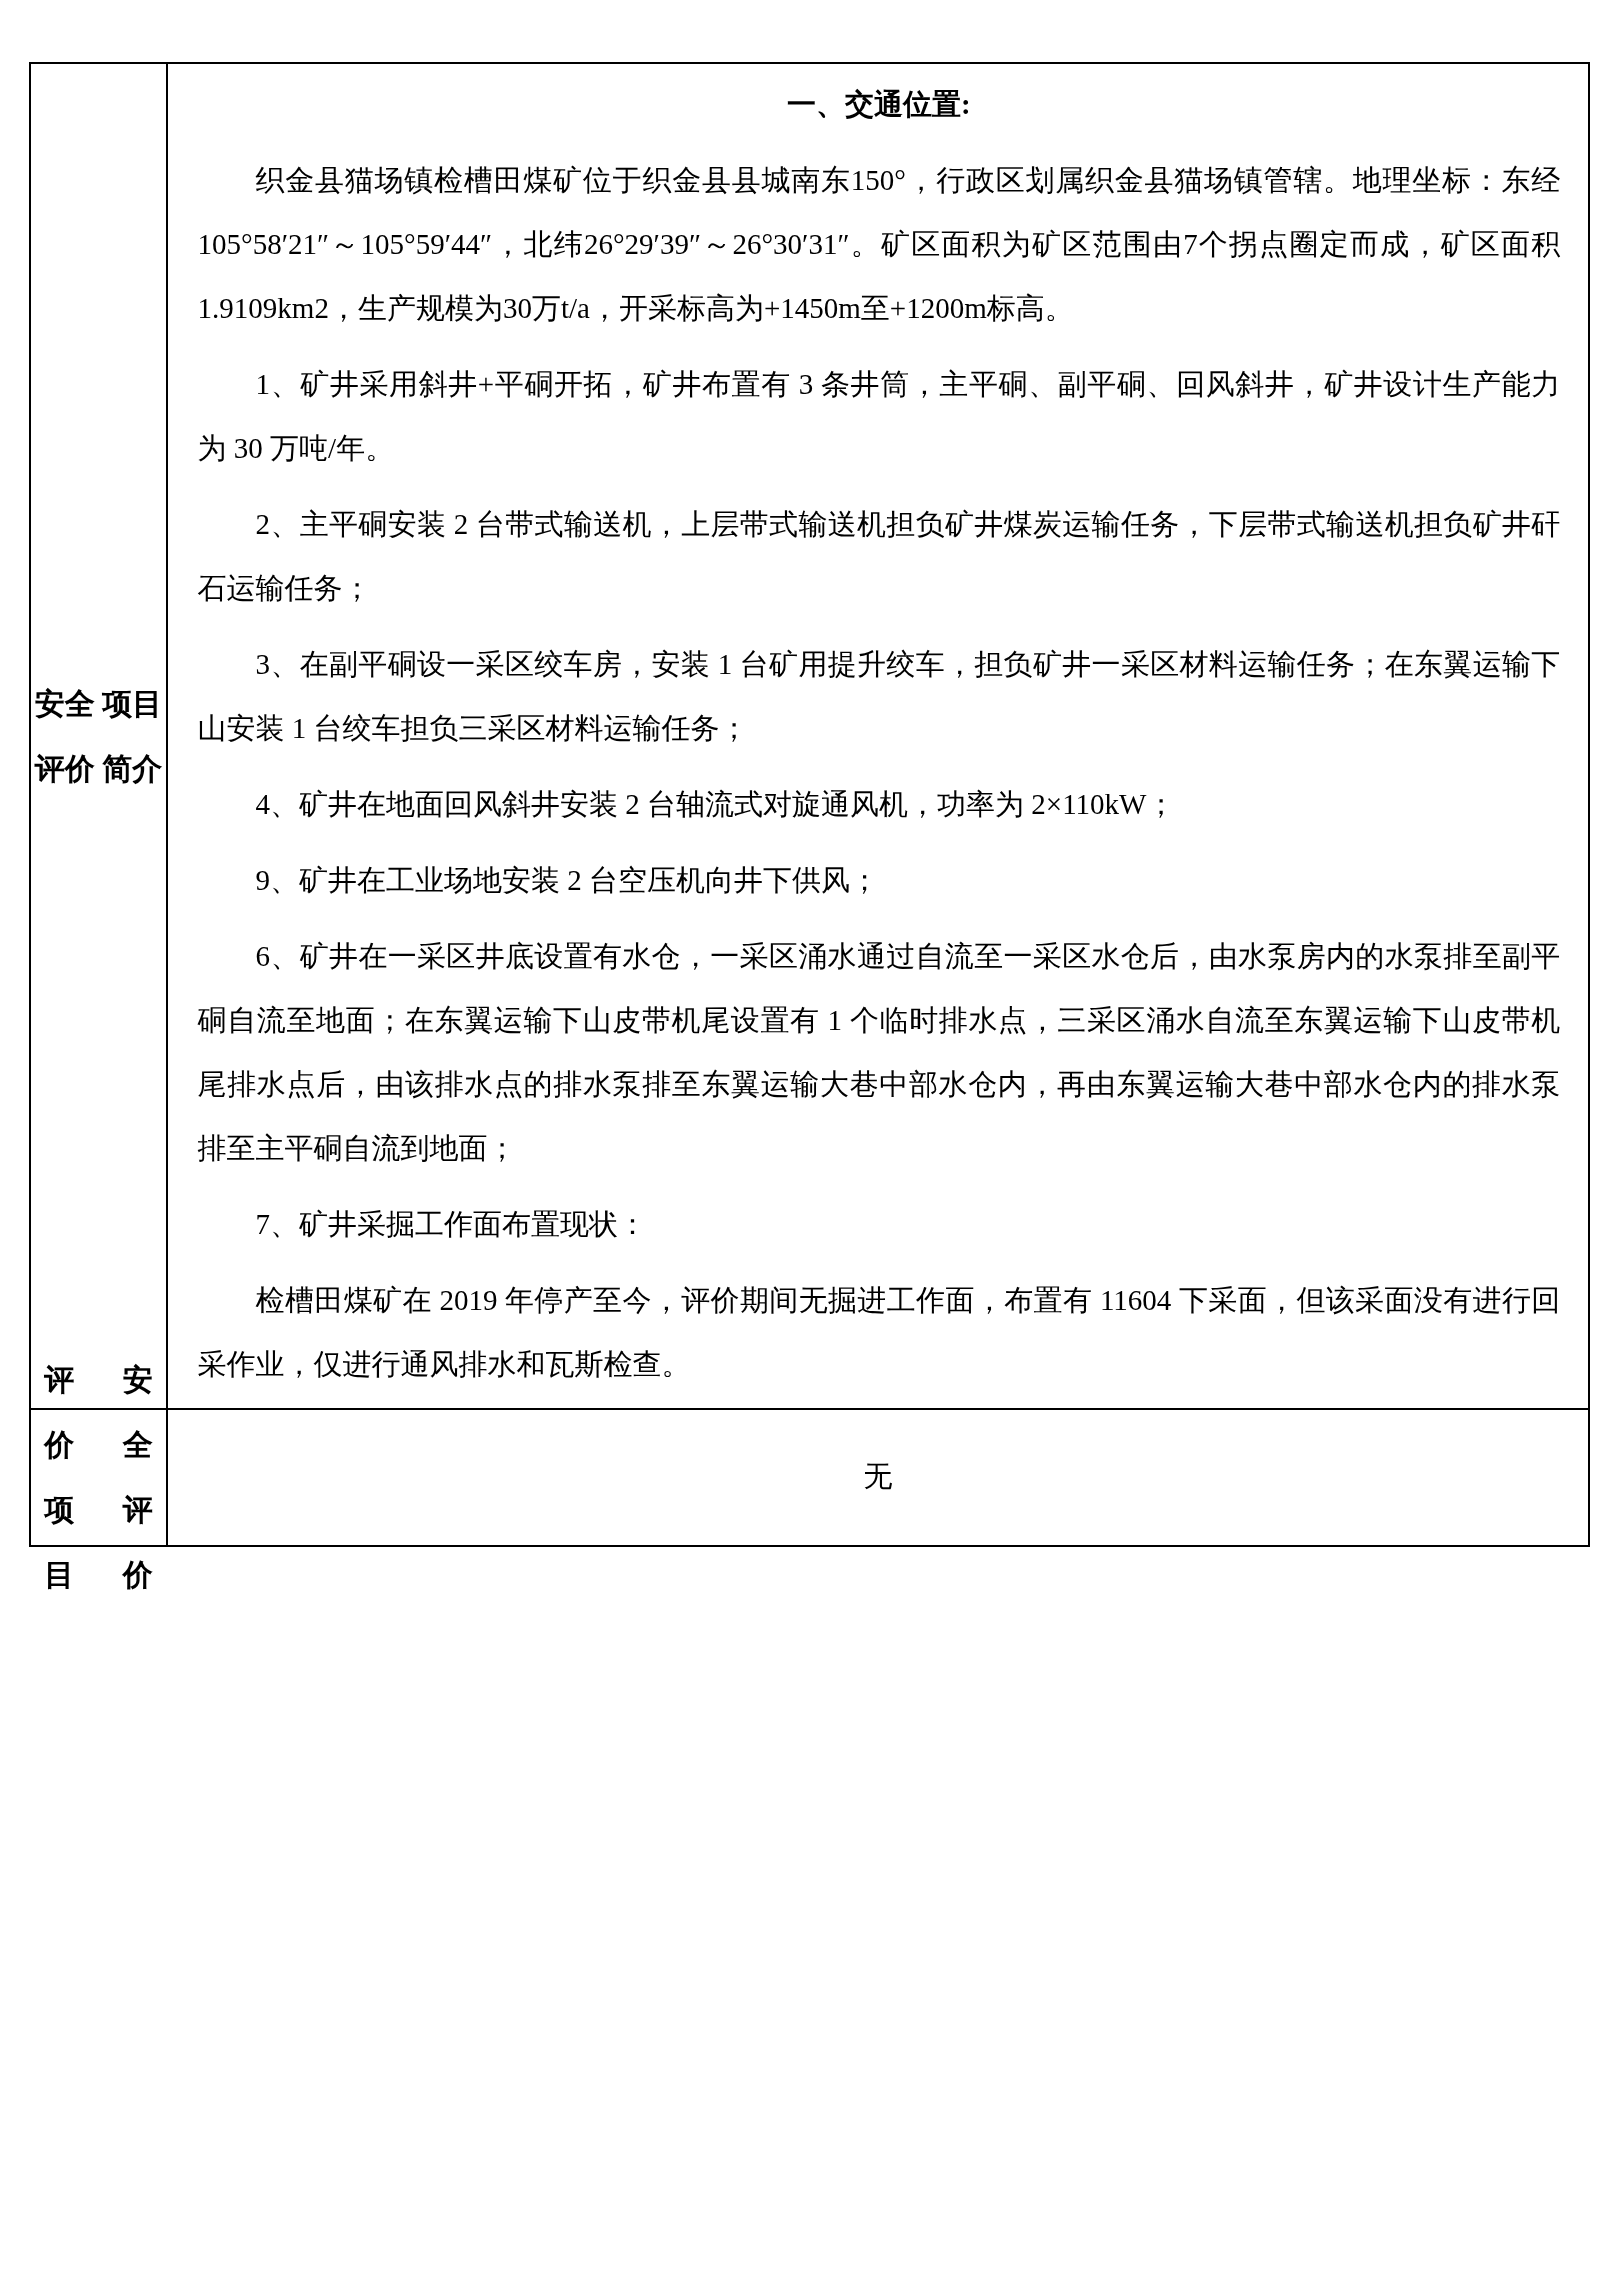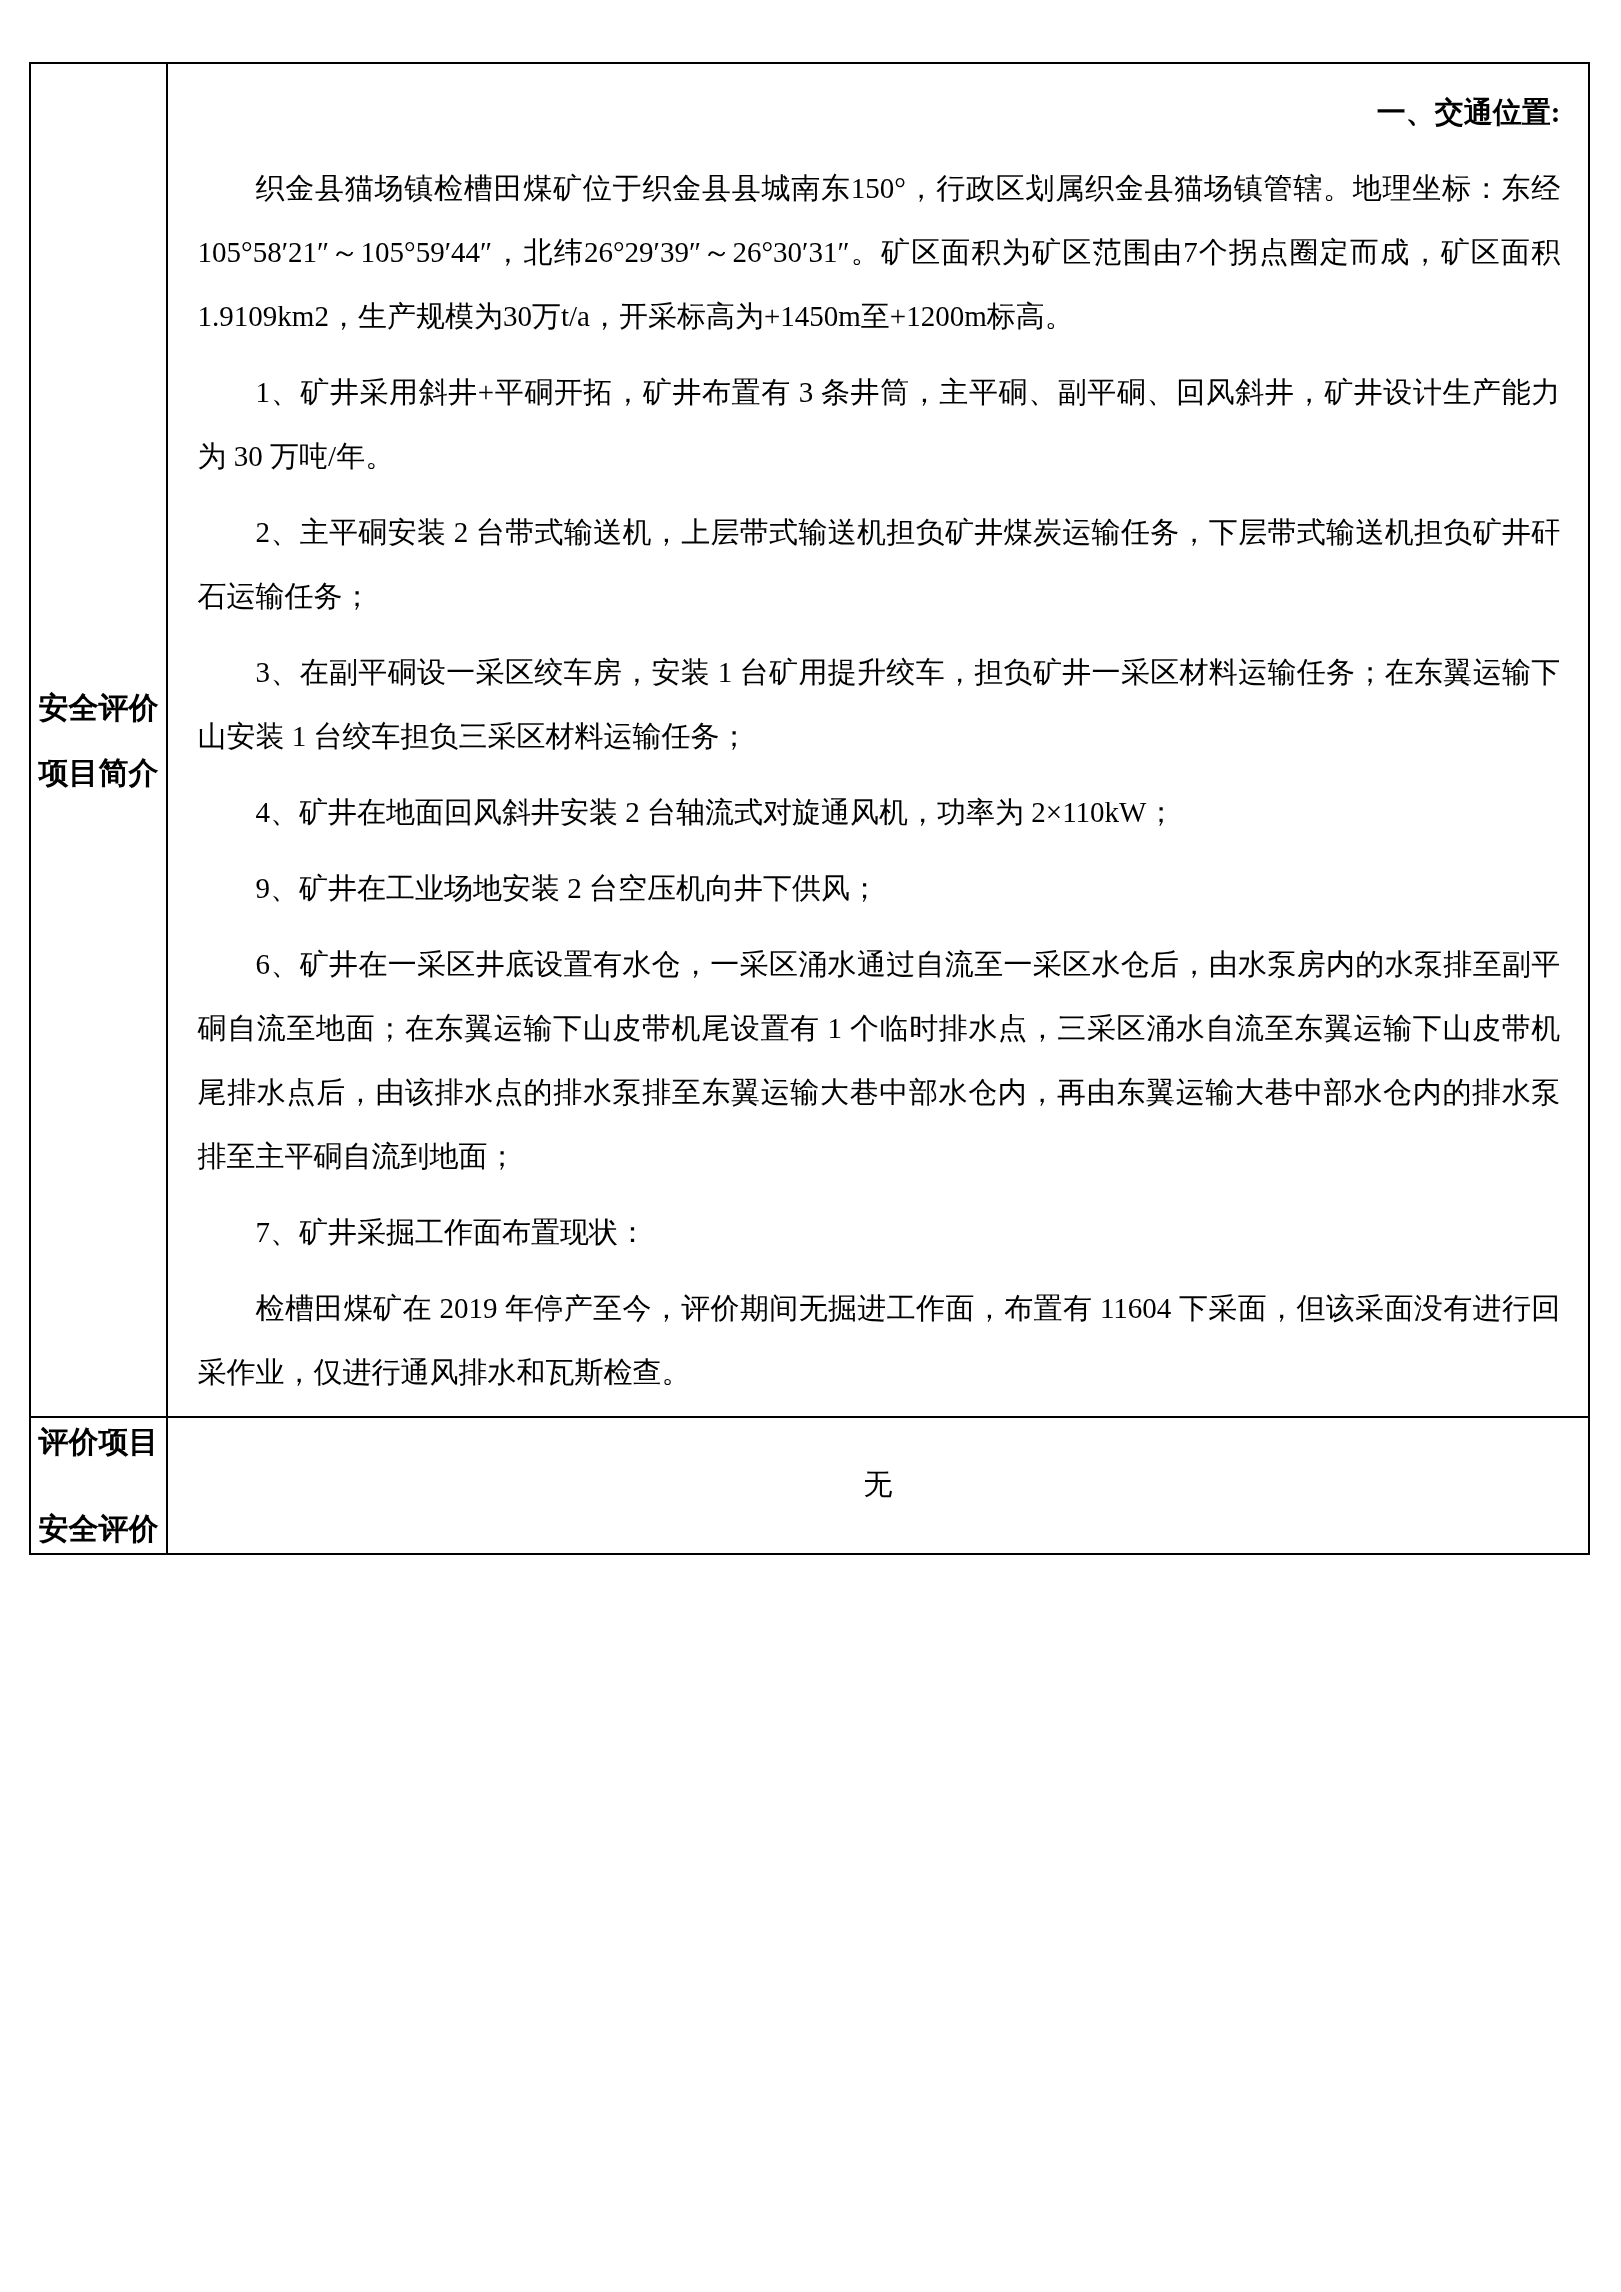--- a/index.html
+++ b/index.html
@@ -20,21 +20,20 @@
     left: 29px;
     top: 62px;
     width: 1561px;
     border: 2.9px solid #000000;
     display: grid;
     grid-template-columns: 137px 1fr;
   }
   .label-cell {
     border-right: 2px solid #000000;
     display: flex;
-    flex-direction: column;
     justify-content: center;
     align-items: center;
     font-weight: bold;
     font-size: 30px;
     line-height: 65px;
     text-align: center;
   }
   .content-cell {
     padding: 3.9px 15.7px 0 17.6px;
     font-size: 29px;
@@ -48,23 +47,23 @@
     line-height: 65px;
     gap: 22px;
   }
   .row2-value {
     display: flex;
     justify-content: center;
     align-items: center;
     font-size: 29px;
   }
   .heading {
-    margin: 12px;
+    margin: 4px;
     font-weight: bold;
-    text-align: right;
+    text-align: center;
   }
   .para {
     margin: 12px;
     text-indent: 2em;
     text-align: justify;
   }
   .label-line { display: block; }
 </style>
 </head>
 <body>

